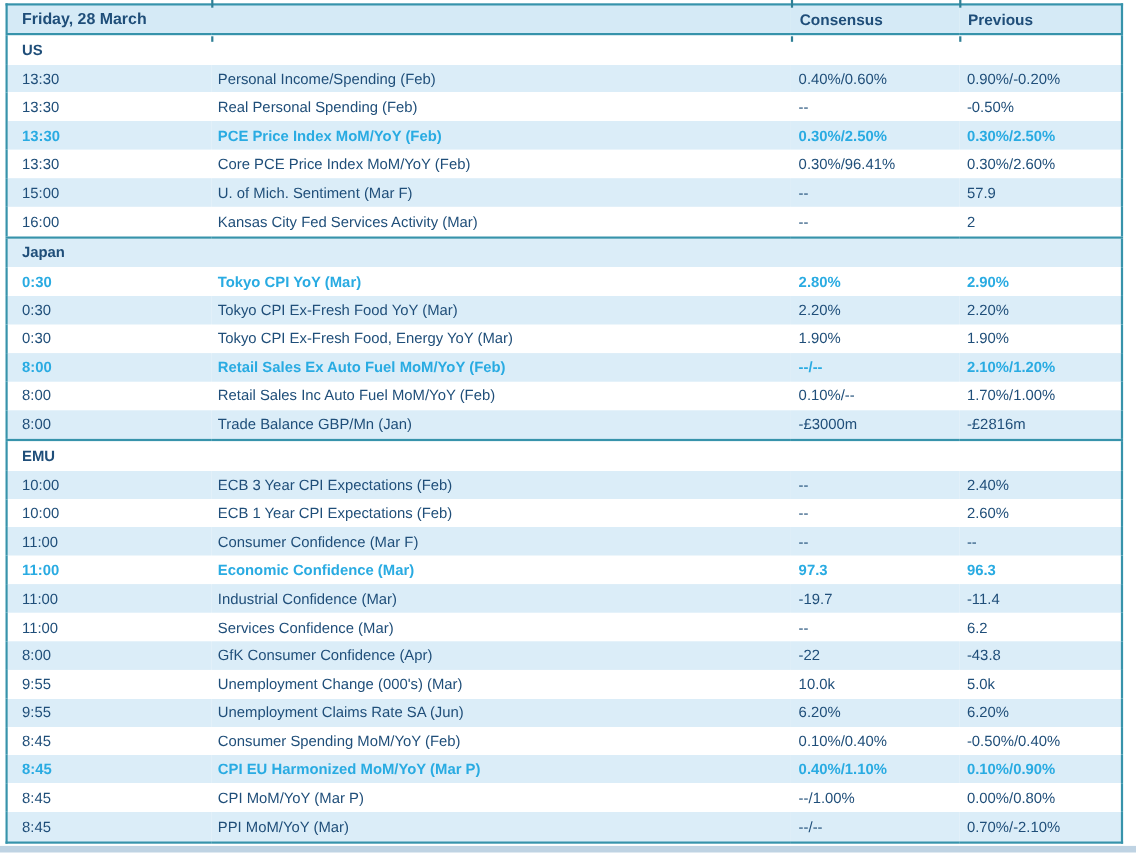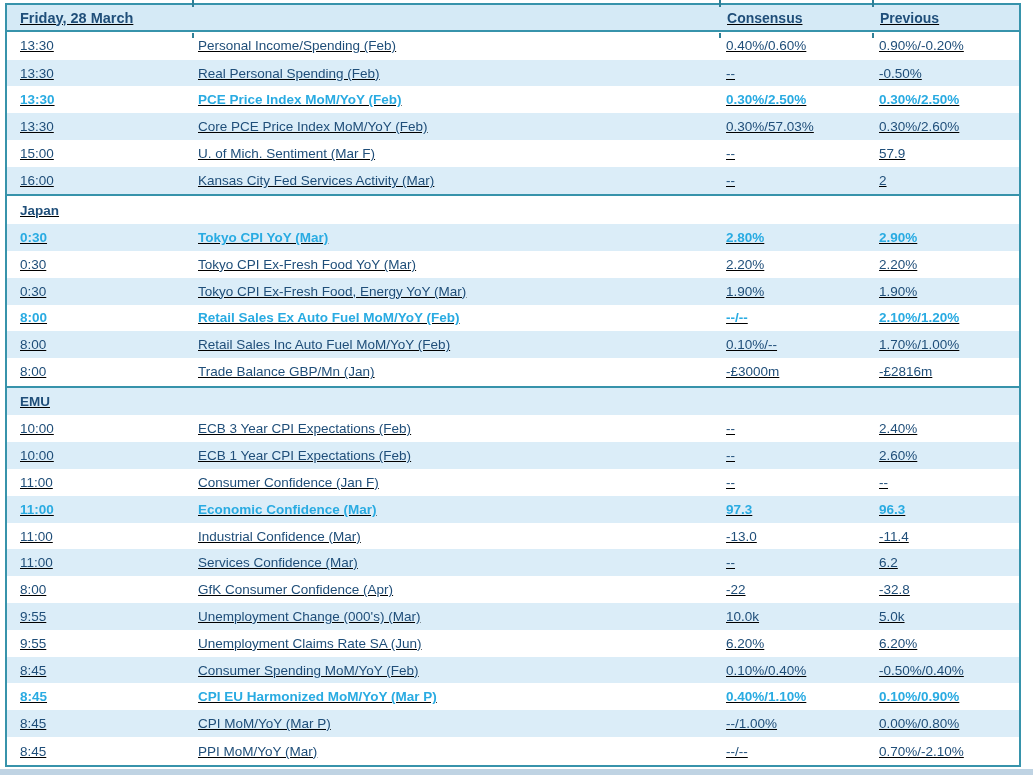--- a/index.html
+++ b/index.html
@@ -17,21 +17,20 @@
     width:1033px;height:775px;position:relative;overflow:hidden;
     background:#ffffff;
     font-family:"Liberation Sans", sans-serif;
   }
   table.cal{
     position:absolute;left:5px;top:3px;
     width:820px;height:764px;
     border:2px solid var(--teal);
     border-collapse:collapse;
     table-layout:fixed;
-    text-decoration:underline;
   }
   thead th{
     background:var(--header-bg);
     color:var(--navy);
     font-size:14.5px;
     font-weight:bold;
     text-align:left;
     height:27px;
     padding:0;
     border-bottom:2px solid var(--teal);
@@ -82,20 +81,23 @@
     <col style="width:148px">
   </colgroup>
   <thead>
     <tr>
       <th class="c-title" colspan="2">Friday, 28 March</th>
       <th class="c-consensus">Consensus</th>
       <th class="c-previous">Previous</th>
     </tr>
   </thead>
   <tbody>
+      <tr class="section-row">
+        <td colspan="4">US</td>
+      </tr>
       <tr class="event-row">
         <td class="time">13:30</td>
         <td class="event">Personal Income/Spending (Feb)</td>
         <td class="consensus">0.40%/0.60%</td>
         <td class="previous">0.90%/-0.20%</td>
       </tr>
       <tr class="event-row">
         <td class="time">13:30</td>
         <td class="event">Real Personal Spending (Feb)</td>
         <td class="consensus">--</td>
@@ -103,21 +105,21 @@
       </tr>
       <tr class="event-row hl">
         <td class="time">13:30</td>
         <td class="event">PCE Price Index MoM/YoY (Feb)</td>
         <td class="consensus">0.30%/2.50%</td>
         <td class="previous">0.30%/2.50%</td>
       </tr>
       <tr class="event-row">
         <td class="time">13:30</td>
         <td class="event">Core PCE Price Index MoM/YoY (Feb)</td>
-        <td class="consensus">0.30%/57.03%</td>
+        <td class="consensus">0.30%/96.41%</td>
         <td class="previous">0.30%/2.60%</td>
       </tr>
       <tr class="event-row">
         <td class="time">15:00</td>
         <td class="event">U. of Mich. Sentiment (Mar F)</td>
         <td class="consensus">--</td>
         <td class="previous">57.9</td>
       </tr>
       <tr class="event-row">
         <td class="time">16:00</td>
@@ -174,47 +176,47 @@
         <td class="previous">2.40%</td>
       </tr>
       <tr class="event-row">
         <td class="time">10:00</td>
         <td class="event">ECB 1 Year CPI Expectations (Feb)</td>
         <td class="consensus">--</td>
         <td class="previous">2.60%</td>
       </tr>
       <tr class="event-row">
         <td class="time">11:00</td>
-        <td class="event">Consumer Confidence (Jan F)</td>
+        <td class="event">Consumer Confidence (Mar F)</td>
         <td class="consensus">--</td>
         <td class="previous">--</td>
       </tr>
       <tr class="event-row hl">
         <td class="time">11:00</td>
         <td class="event">Economic Confidence (Mar)</td>
         <td class="consensus">97.3</td>
         <td class="previous">96.3</td>
       </tr>
       <tr class="event-row">
         <td class="time">11:00</td>
         <td class="event">Industrial Confidence (Mar)</td>
-        <td class="consensus">-13.0</td>
+        <td class="consensus">-19.7</td>
         <td class="previous">-11.4</td>
       </tr>
       <tr class="event-row">
         <td class="time">11:00</td>
         <td class="event">Services Confidence (Mar)</td>
         <td class="consensus">--</td>
         <td class="previous">6.2</td>
       </tr>
       <tr class="event-row">
         <td class="time">8:00</td>
         <td class="event">GfK Consumer Confidence (Apr)</td>
         <td class="consensus">-22</td>
-        <td class="previous">-32.8</td>
+        <td class="previous">-43.8</td>
       </tr>
       <tr class="event-row">
         <td class="time">9:55</td>
         <td class="event">Unemployment Change (000's) (Mar)</td>
         <td class="consensus">10.0k</td>
         <td class="previous">5.0k</td>
       </tr>
       <tr class="event-row">
         <td class="time">9:55</td>
         <td class="event">Unemployment Claims Rate SA (Jun)</td>

